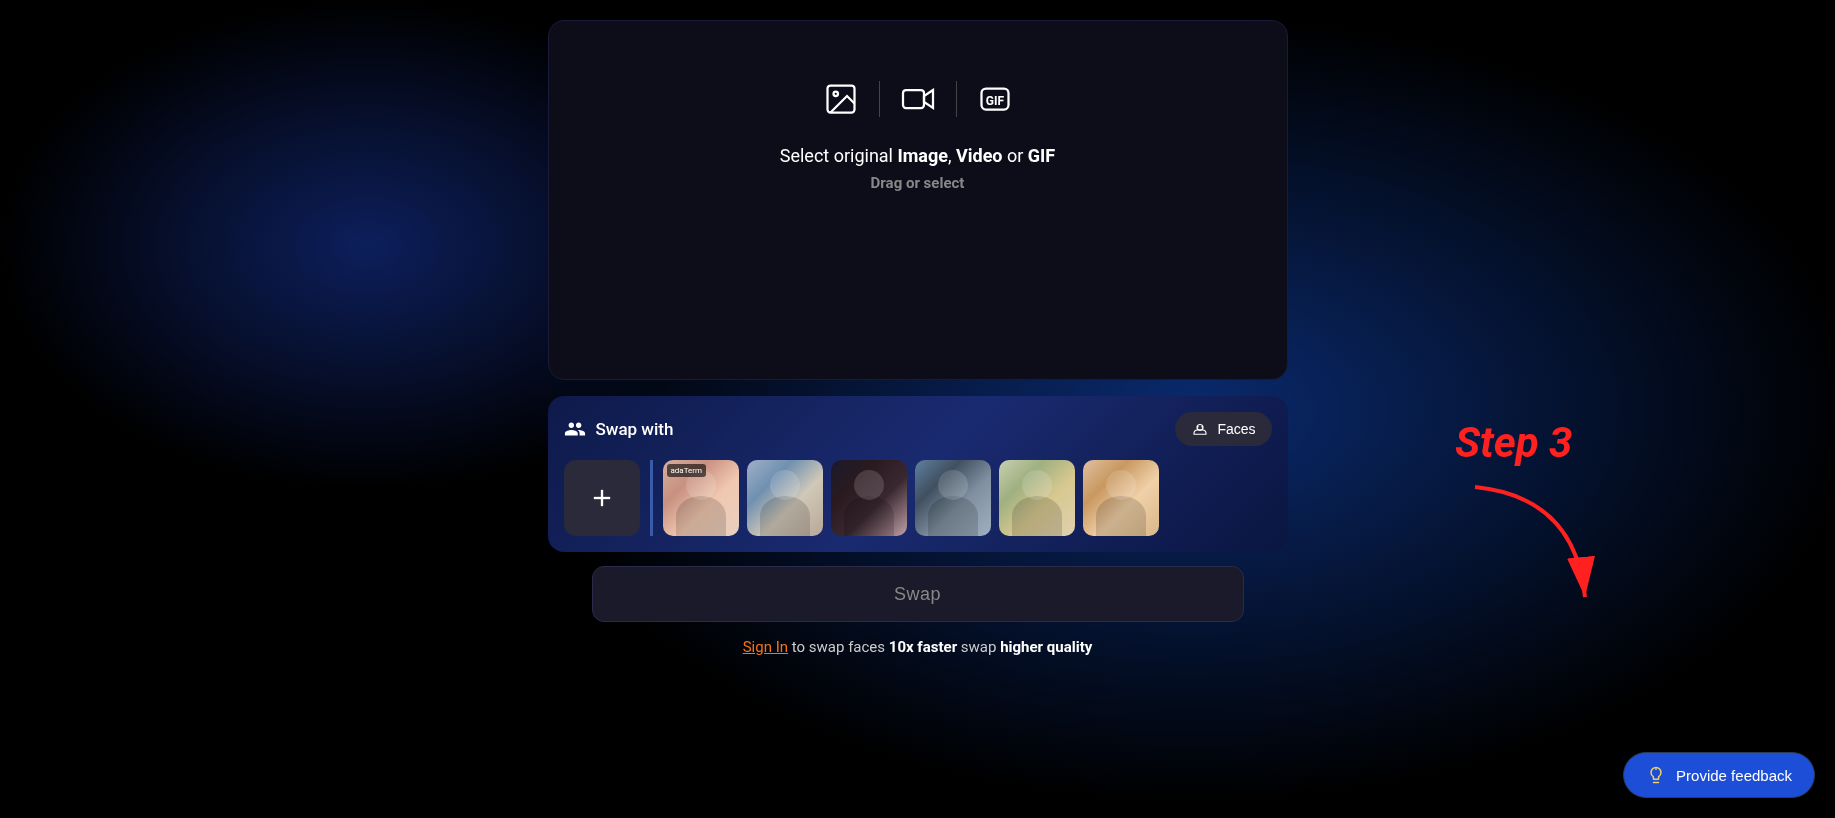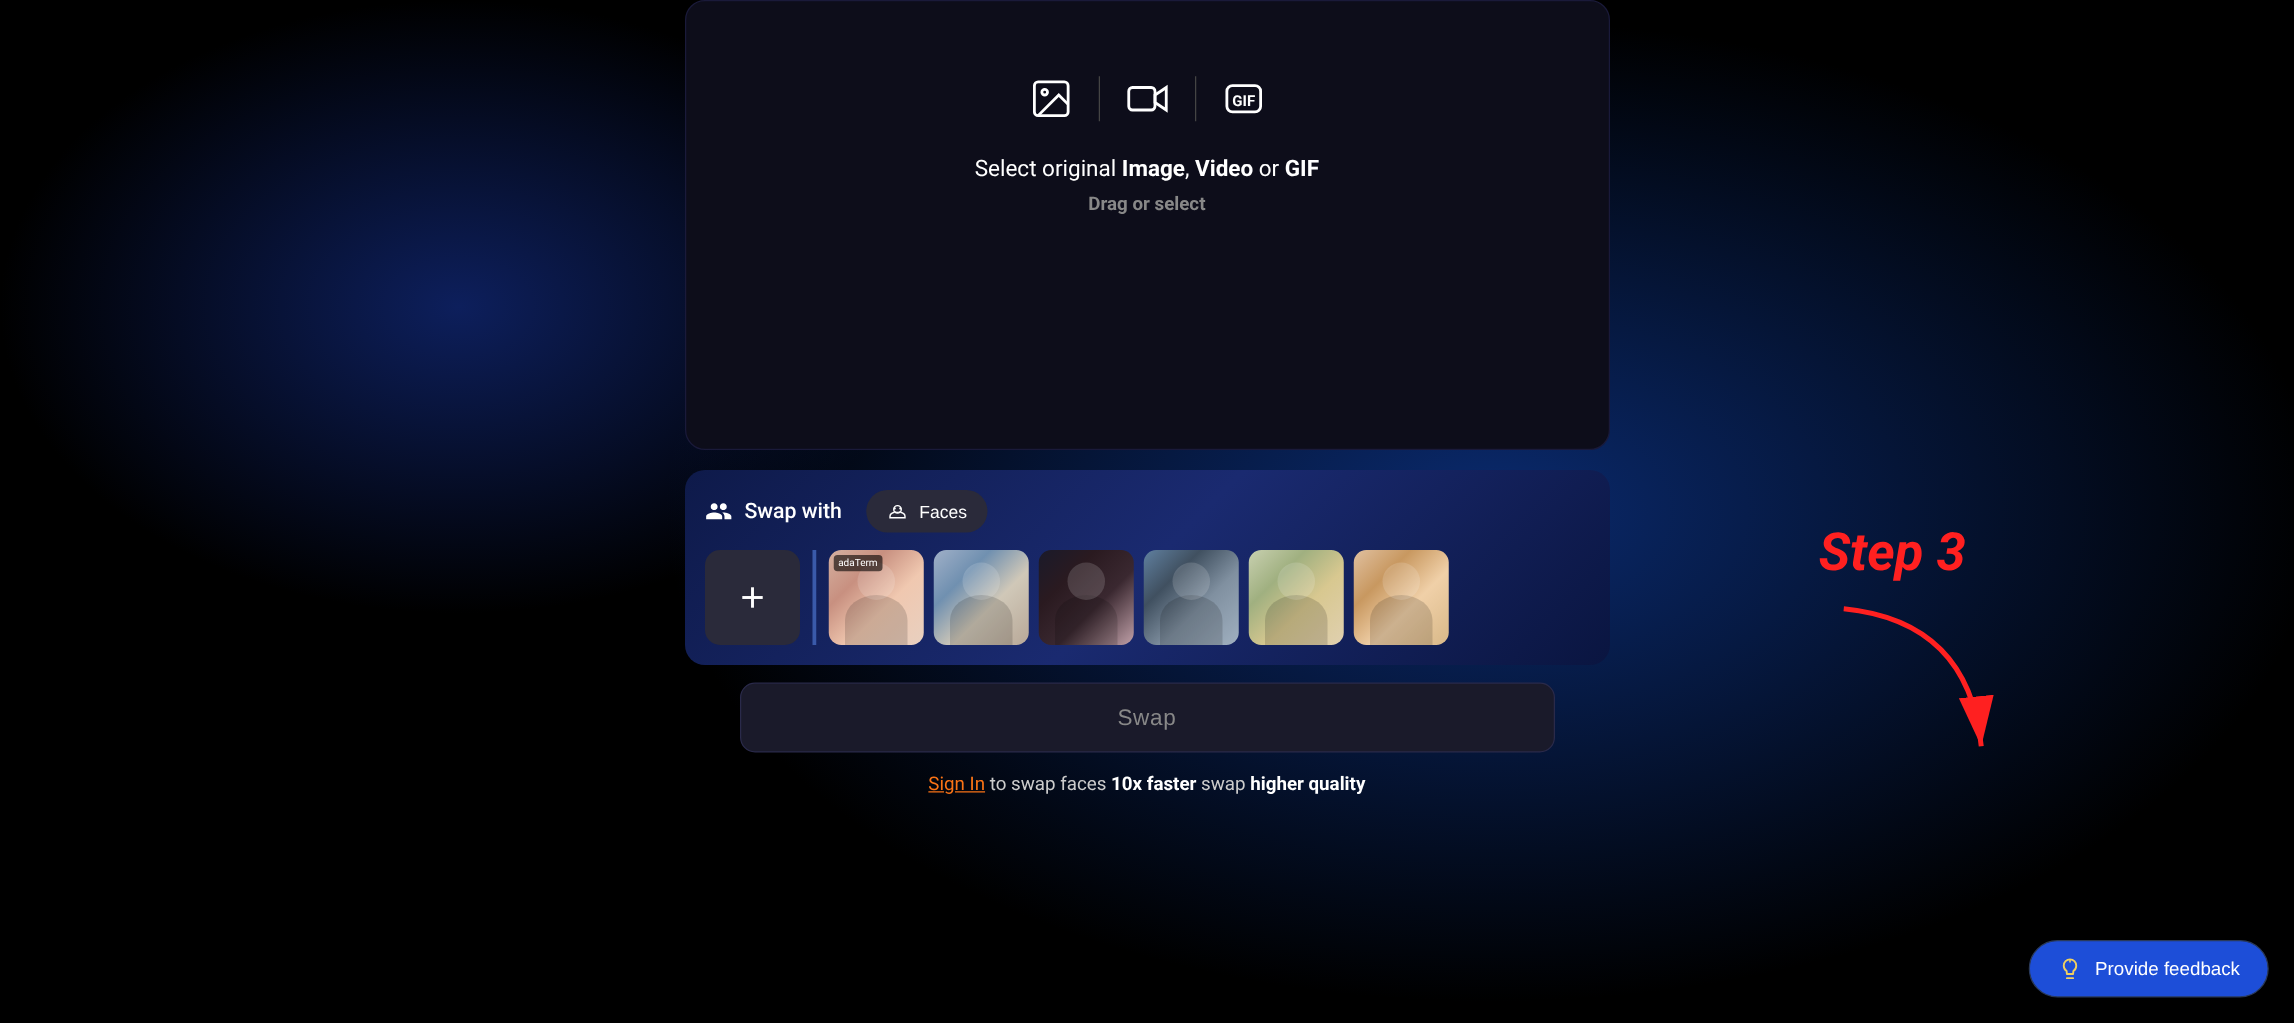--- a/index.html
+++ b/index.html
@@ -27,20 +27,21 @@
     .main-container {
       position: absolute;
       left: 50%;
       transform: translateX(-50%);
       top: 0;
       width: 760px;
       height: 818px;
       display: flex;
       flex-direction: column;
       align-items: center;
+      padding-top: 20px;
     }
 
     
     .upload-area {
       width: 740px;
       height: 360px;
       background: #0d0d1a;
       border-radius: 16px;
       display: flex;
       flex-direction: column;
@@ -101,21 +102,21 @@
       width: 740px;
       background: linear-gradient(135deg, #0e1a4a 0%, #1a2a70 50%, #0a1540 100%);
       border-radius: 16px;
       margin-top: 16px;
       padding: 16px;
     }
 
     .swap-header {
       display: flex;
       align-items: center;
-      justify-content: flex-start;
+      justify-content: space-between;
       margin-bottom: 14px;
       gap: 20px;
     }
 
     .swap-title {
       display: flex;
       align-items: center;
       gap: 10px;
       color: #fff;
       font-size: 17px;

